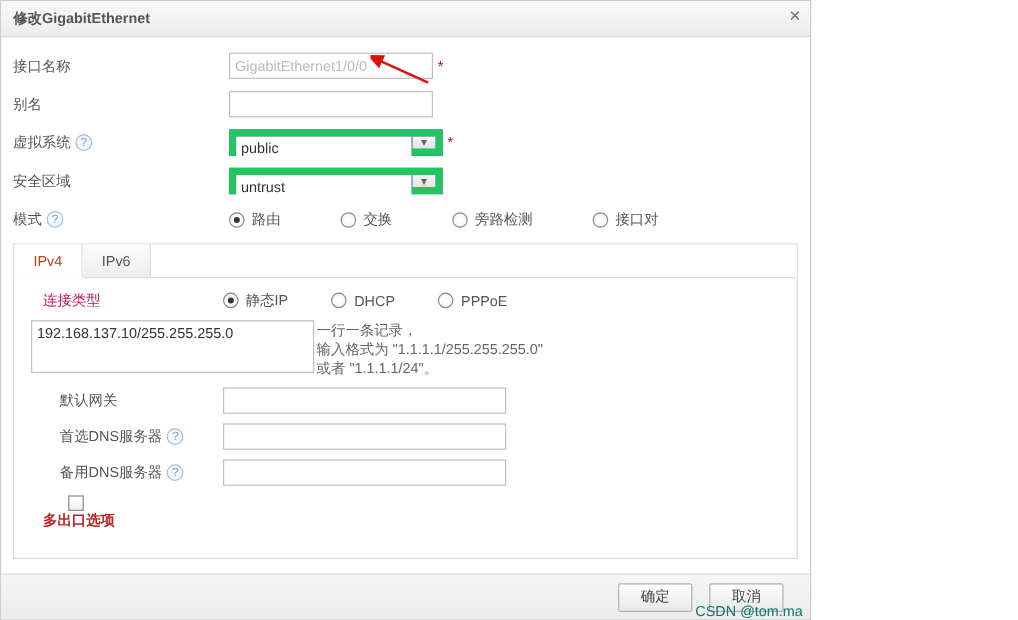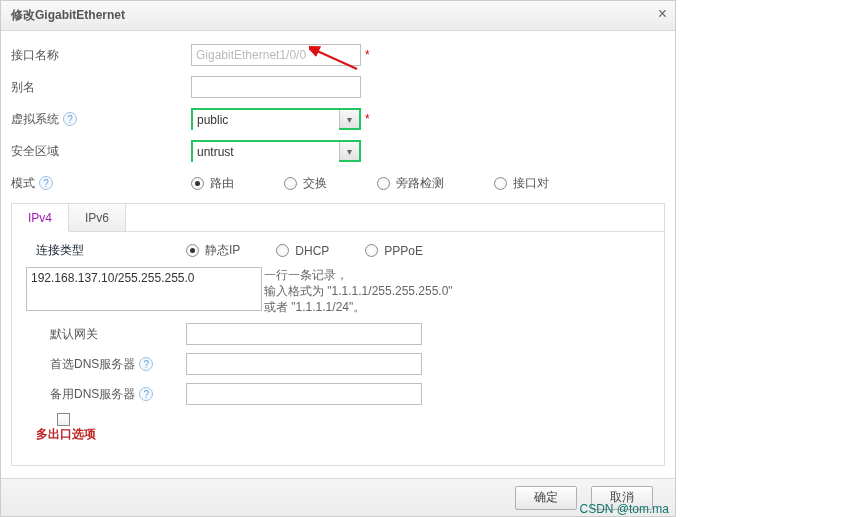--- a/index.html
+++ b/index.html
@@ -15,37 +15,37 @@
   .row { display: flex; align-items: center; margin-bottom: 8px; min-height: 24px; }
   .label { width: 180px; color: #555; display: flex; align-items: center; gap: 2px; }
   .req { color: #c00; margin-left: 4px; }
   input[type=text], textarea, select {
     border: 1px solid #bfbfbf; background: #fff; height: 22px; padding: 1px 4px;
     font-family: inherit; font-size: 12px; color: #333;
   }
   input.readonly { color: #bababa; background: #fff; }
   .w170 { width: 170px; }
   .w230 { width: 236px; }
-  .select-wrap { display: inline-flex; border: 2px solid #22c55e; height: 22px; background: #1d4ed8; }
+  .select-wrap { display: inline-flex; border: 6px solid #22c55e; height: 22px; background: #1d4ed8; }
   .select-wrap input { border: none; height: 20px; width: 146px; }
   .select-wrap .dd { width: 20px; background: linear-gradient(#f7f7f7,#e3e3e3); border-left: 1px solid #bfbfbf; display: flex; align-items: center; justify-content: center; color: #666; font-size: 10px; cursor: pointer; }
   .radio-group { display: flex; gap: 30px; align-items: center; }
   .radio-group.wide { gap: 50px; }
   .radio-opt { display: flex; align-items: center; gap: 6px; cursor: pointer; color: #555; }
   .radio { width: 13px; height: 13px; border: 1px solid #888; border-radius: 50%; display: inline-flex; align-items: center; justify-content: center; background: radial-gradient(#fff,#f2f2f2); }
   .radio.selected::after { content: ""; width: 5px; height: 5px; border-radius: 50%; background: #333; }
   .help { display: inline-flex; width: 14px; height: 14px; border: 1px solid #9fbfdc; color: #6a9ed0; border-radius: 50%; align-items: center; justify-content: center; font-size: 10px; margin-left: 2px; background:#f2f8ff; }
   .panel { border: 1px solid #dcdcdc; margin-top: 4px; }
   .tabs { display: flex; height: 28px; background: #fff; border-bottom: 1px solid #dcdcdc; }
   .tab { padding: 0 16px; display: flex; align-items: center; color: #555; border-right: 1px solid #dcdcdc; background: linear-gradient(#fbfbfb,#ededed); cursor: pointer; position: relative; top: 0; }
-  .tab.active { color: #a21caf; border-bottom: 1px solid #fff; background: #fff; margin-bottom: -1px; font-weight: normal; }
+  .tab.active { color: #c2410c; border-bottom: 1px solid #fff; background: #fff; margin-bottom: -1px; font-weight: normal; }
   .tab.first { border-left: none; }
   .panel-body { padding: 10px 14px 14px 14px; }
   .row2 { display: flex; margin-bottom: 8px; }
-  .label2 { width: 160px; padding-left: 10px; color: #0f172a; display:flex; align-items:center; gap:2px;}
+  .label2 { width: 160px; padding-left: 10px; color: #be185d; display:flex; align-items:center; gap:2px;}
   .label3 { width: 160px; padding-left: 24px; color: #555; display:flex; align-items:center; gap:2px;}
   textarea.ip { width: 236px; height: 44px; resize: none; padding: 3px 4px; line-height: 15px; }
   .hint { margin-left: 2px; color: #666; font-size: 12px; line-height: 16px; max-width: 260px; }
   .checkbox { width: 13px; height: 13px; border: 1px solid #888; display: inline-block; background: linear-gradient(#fff,#f0f0f0); margin-right: 6px; vertical-align: -2px;}
   .strong { color: #b22; font-weight: bold; }
   .footer { height: 38px; border-top: 1px solid #d8d8d8; background: linear-gradient(#f5f5f5,#ececec); display: flex; align-items: center; justify-content: flex-end; padding-right: 22px; gap: 14px; }
   .btn { min-width: 62px; height: 24px; border: 1px solid #b0b0b0; background: linear-gradient(#fefefe,#e8e8e8); color: #444; cursor: pointer; border-radius: 2px; font-size: 12px; }
   .arrow { position: absolute; pointer-events:none; }
   .watermark { position: absolute; right: 6px; bottom: 0; color: #0f766e; font-size: 12px; letter-spacing: 0; text-align: center; }
   .section-title { color:#c33; margin-top:12px; }

